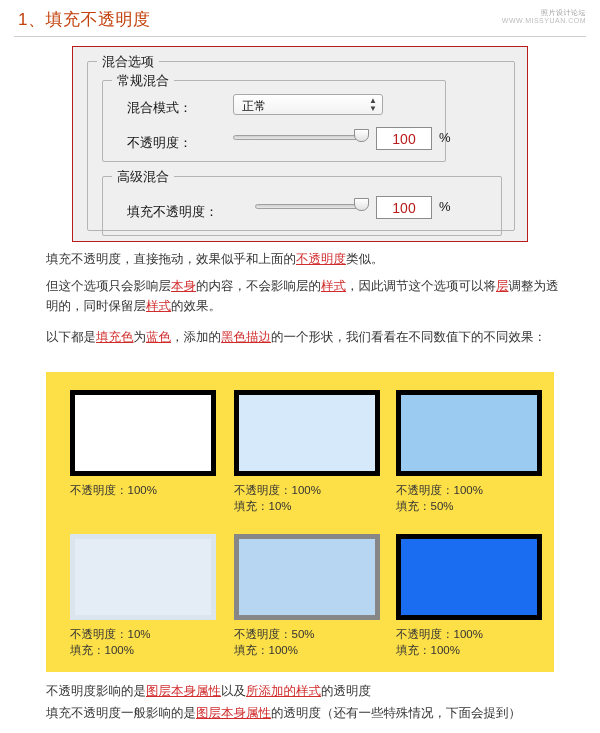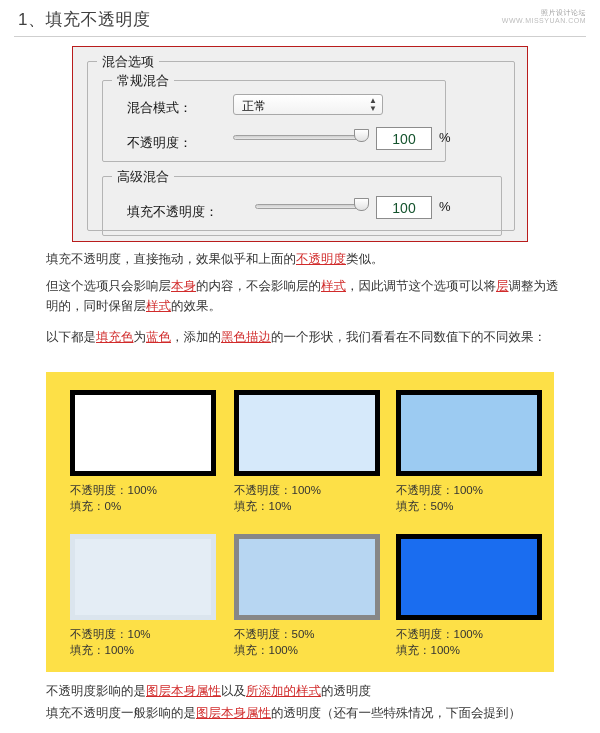--- a/index.html
+++ b/index.html
@@ -16,21 +16,21 @@
     position: relative;
     overflow: hidden;
   }
 
   
   .page-title {
     position: absolute;
     left: 18px;
     top: 8px;
     font-size: 17px;
-    color: #404040;
+    color: #c2410c;
     font-weight: normal;
     letter-spacing: 0.5px;
   }
   .title-underline {
     position: absolute;
     left: 14px;
     top: 36px;
     width: 572px;
     height: 1px;
     background: #cfcfcf;
@@ -143,21 +143,21 @@
     box-sizing: border-box;
   }
   .numbox {
     position: absolute;
     width: 56px;
     height: 23px;
     background: #ffffff;
     border: 1px solid #8c8c8c;
     box-sizing: border-box;
     font-size: 14px;
-    color: #14532d;
+    color: #b91c1c;
     text-align: center;
     padding-top: 3px;
   }
   .pct {
     position: absolute;
     font-size: 13px;
     color: #141414;
   }
 
   
@@ -263,21 +263,20 @@
 
 <div class="para" style="top:327px;">
   <span>以下都是</span><span class="hl-red">填充色</span><span>为</span><span class="hl-red">蓝色</span><span>，添加的</span><span class="hl-red">黑色描边</span><span>的一个形状，我们看看在不同数值下的不同效果：</span>
 </div>
 
 <div class="samples">
 
   <div class="sample" id="s0" style="left:24px; top:18px;">
     <div class="swatch" id="sw0" style="background: rgb(255, 255, 255); border: 5px solid rgb(0, 0, 0);"></div>
     <div class="cap">不透明度：100%</div>
-    <div class="cap" style="margin-top:0;">填充：0%</div>
   </div>
 
   <div class="sample" id="s1" style="left:188px; top:18px;">
     <div class="swatch" id="sw1" style="background: rgb(214, 233, 250); border: 5px solid rgb(0, 0, 0);"></div>
     <div class="cap">不透明度：100%</div>
     <div class="cap" style="margin-top:0;">填充：10%</div>
   </div>
 
   <div class="sample" id="s2" style="left:350px; top:18px;">
     <div class="swatch" id="sw2" style="background: rgb(156, 203, 242); border: 5px solid rgb(0, 0, 0);"></div>

